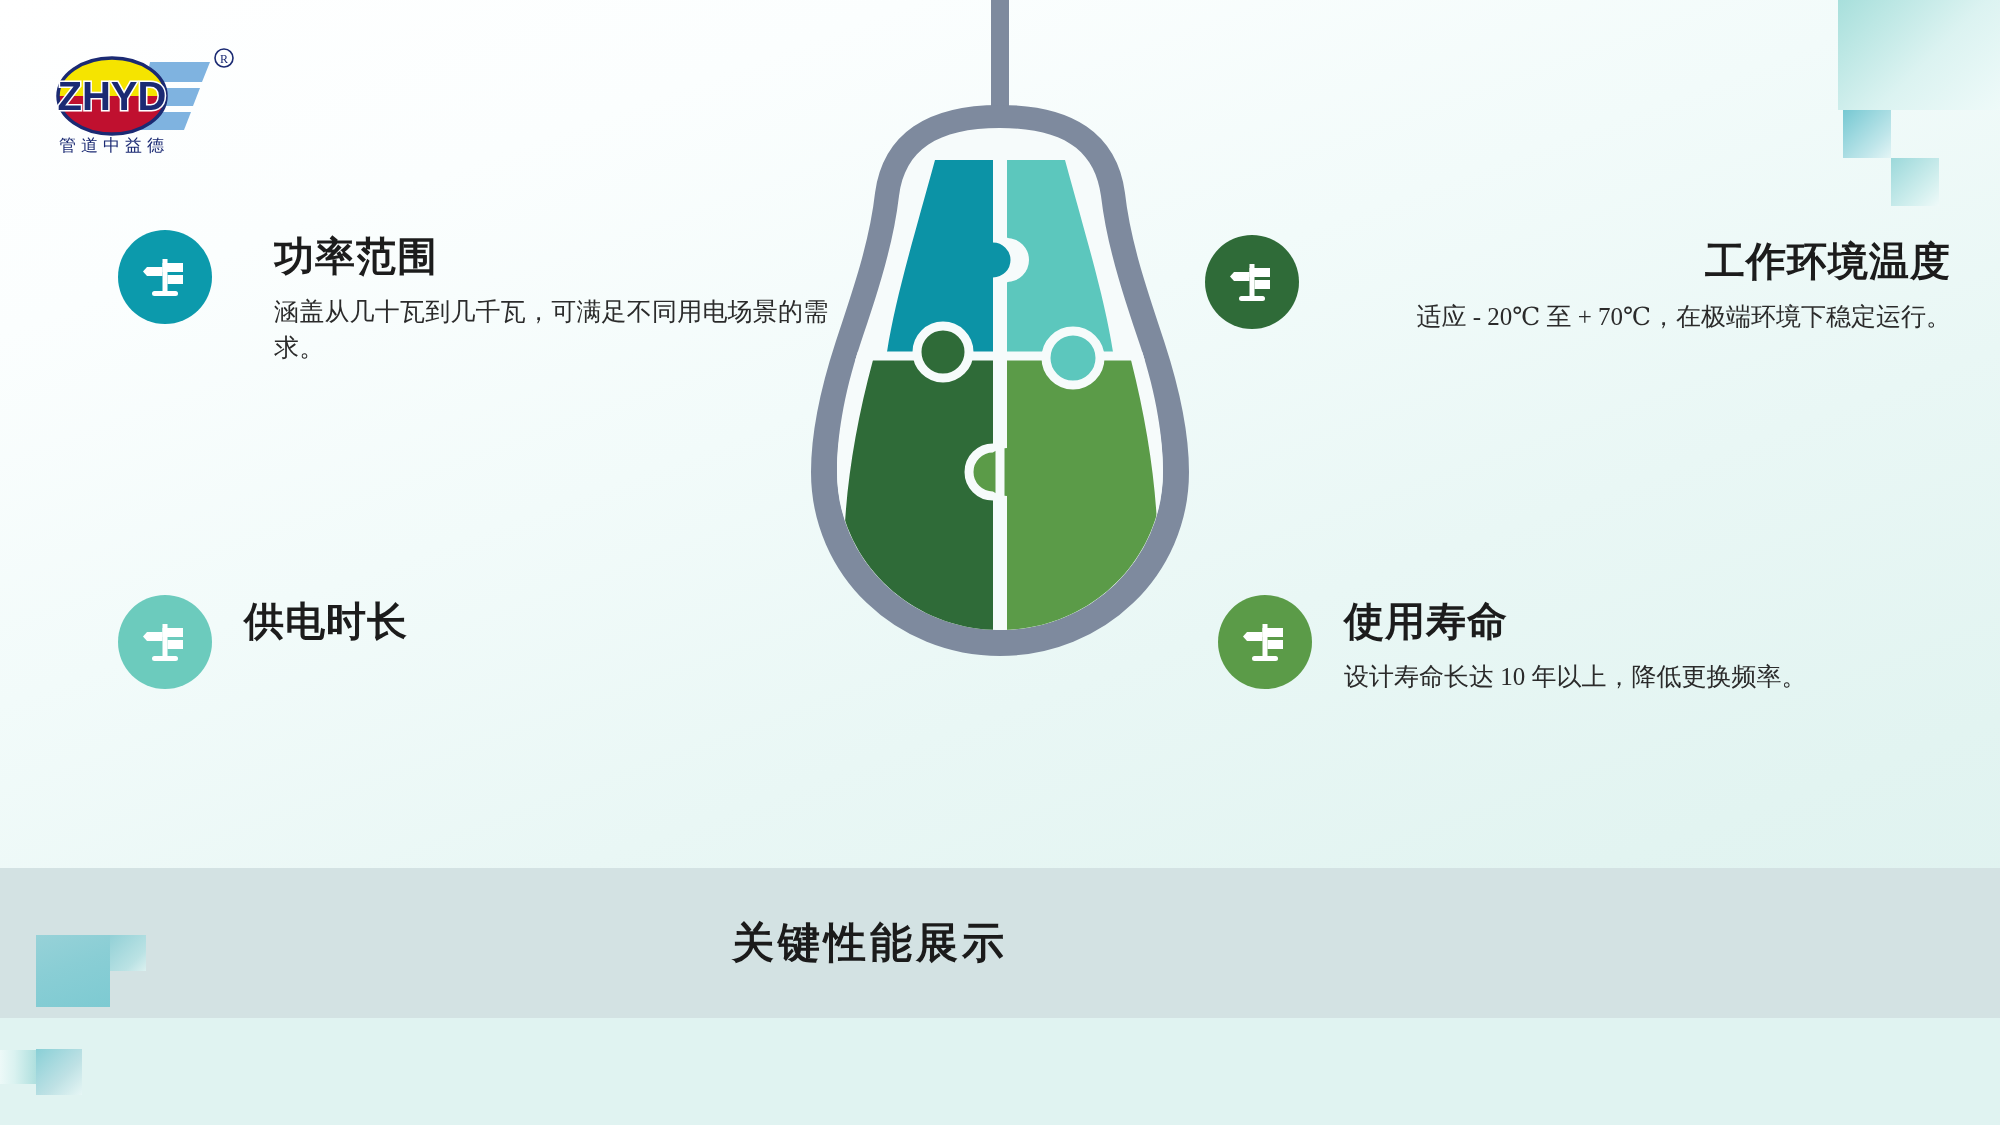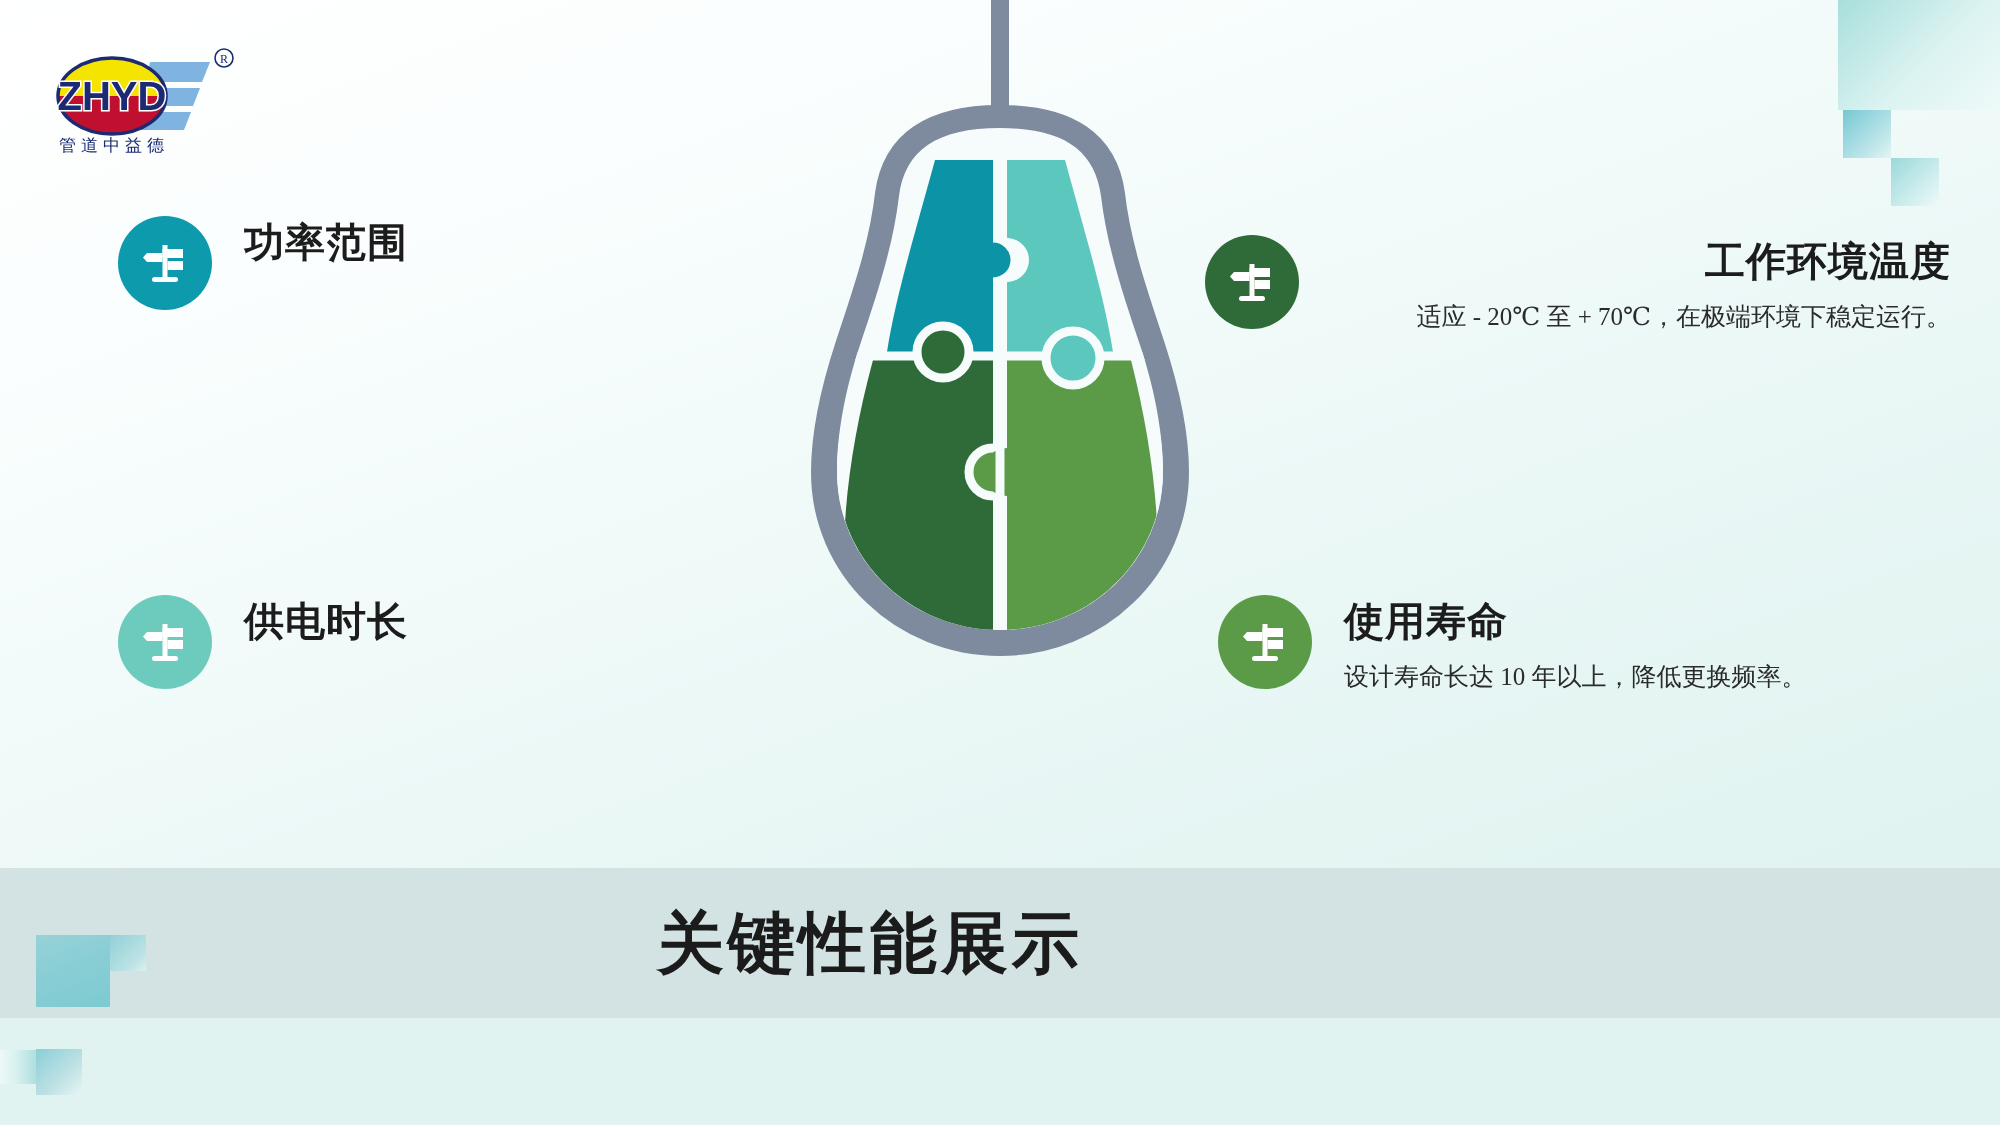--- a/index.html
+++ b/index.html
@@ -114,21 +114,21 @@
     white-space: nowrap;
   }
   .feature .fdesc {
     margin-top: 14px;
     font-family: "Liberation Serif", "DejaVu Serif", serif;
     font-size: 25px;
     line-height: 1.45;
     color: #2b2b2b;
   }
 
-  #feature-power      { top: 216px;  left: 118px; }
+  #feature-power      { top: 230px;  left: 118px; gap: 30px; }
   #feature-power .copy      { width: 560px; }
   #feature-temperature{ top: 235px;  left: 1205px; }
   #feature-temperature .copy{ width: 620px; text-align: right; }
   #feature-duration   { top: 595px;  left: 118px; }
   #feature-duration .copy   { width: 600px; }
   #feature-lifespan   { top: 595px;  left: 1218px; }
   #feature-lifespan .copy   { width: 600px; }
 
   #feature-power .fdesc,
   #feature-duration .fdesc { letter-spacing: .2px; }
@@ -155,21 +155,21 @@
     position: absolute;
     left: 0;
     top: 868px;
     width: 1740px;
     height: 150px;
     display: flex;
     align-items: center;
     justify-content: center;
     font-family: "Liberation Serif", "DejaVu Serif", serif;
     font-weight: bold;
-    font-size: 67px;
+    font-size: 42px;
     letter-spacing: 4px;
     color: #1b1b1b;
   }
   #banner-bottom-fill {
     position: absolute;
     left: 0; top: 1018px;
     width: 2000px; height: 107px;
     background: #e0f3f1;
   }
 </style>
@@ -305,20 +305,21 @@
       <svg width="52" height="52" viewBox="0 0 52 52">
         <rect x="23.5" y="8" width="5" height="34" fill="#ffffff"></rect>
         <path d="M23.5 12 L44 12 L44 21 L23.5 21 Z" fill="#ffffff"></path>
         <path d="M28.5 24 L44 24 L44 33 L28.5 33 Z" fill="#ffffff"></path>
         <path d="M23.5 16 L8 16 L4 20.5 L8 25 L23.5 25 Z" fill="#ffffff"></path>
         <rect x="13" y="40" width="26" height="5" rx="2.5" fill="#ffffff"></rect>
       </svg>
     </div>
     <div class="copy">
       <div class="ftitle">功率范围</div>
+      <div class="fdesc">涵盖从几十瓦到几千瓦，可满足不同用电场景的需求。</div>
     </div>
   </div>
 
   <div class="feature" id="feature-temperature">
     <div class="badge" style="background:#2f6b38">
       <svg width="52" height="52" viewBox="0 0 52 52">
         <rect x="23.5" y="8" width="5" height="34" fill="#ffffff"></rect>
         <path d="M23.5 12 L44 12 L44 21 L23.5 21 Z" fill="#ffffff"></path>
         <path d="M28.5 24 L44 24 L44 33 L28.5 33 Z" fill="#ffffff"></path>
         <path d="M23.5 16 L8 16 L4 20.5 L8 25 L23.5 25 Z" fill="#ffffff"></path>

